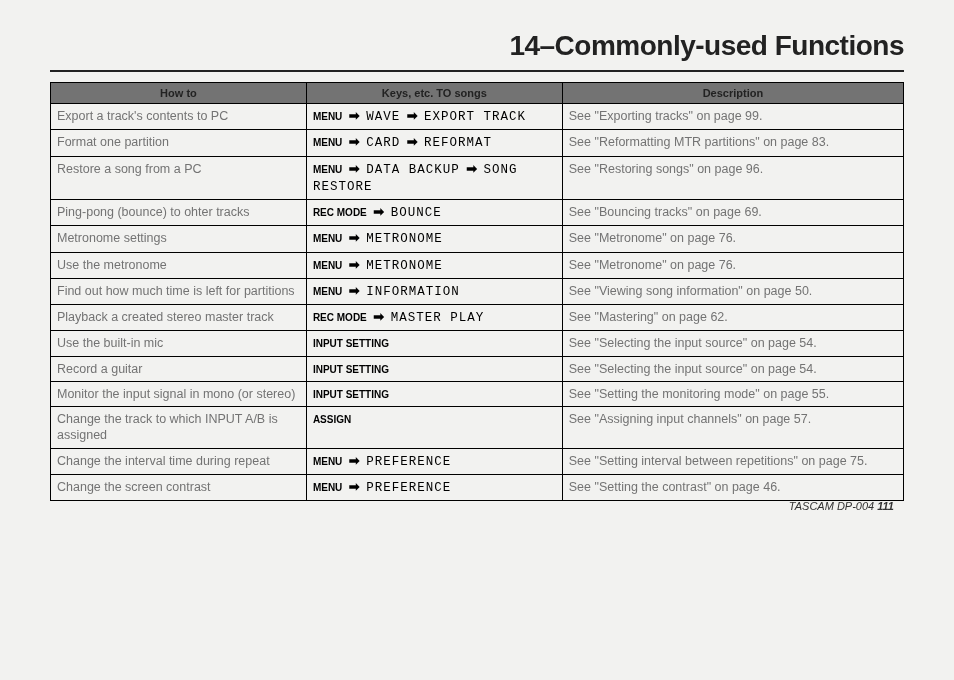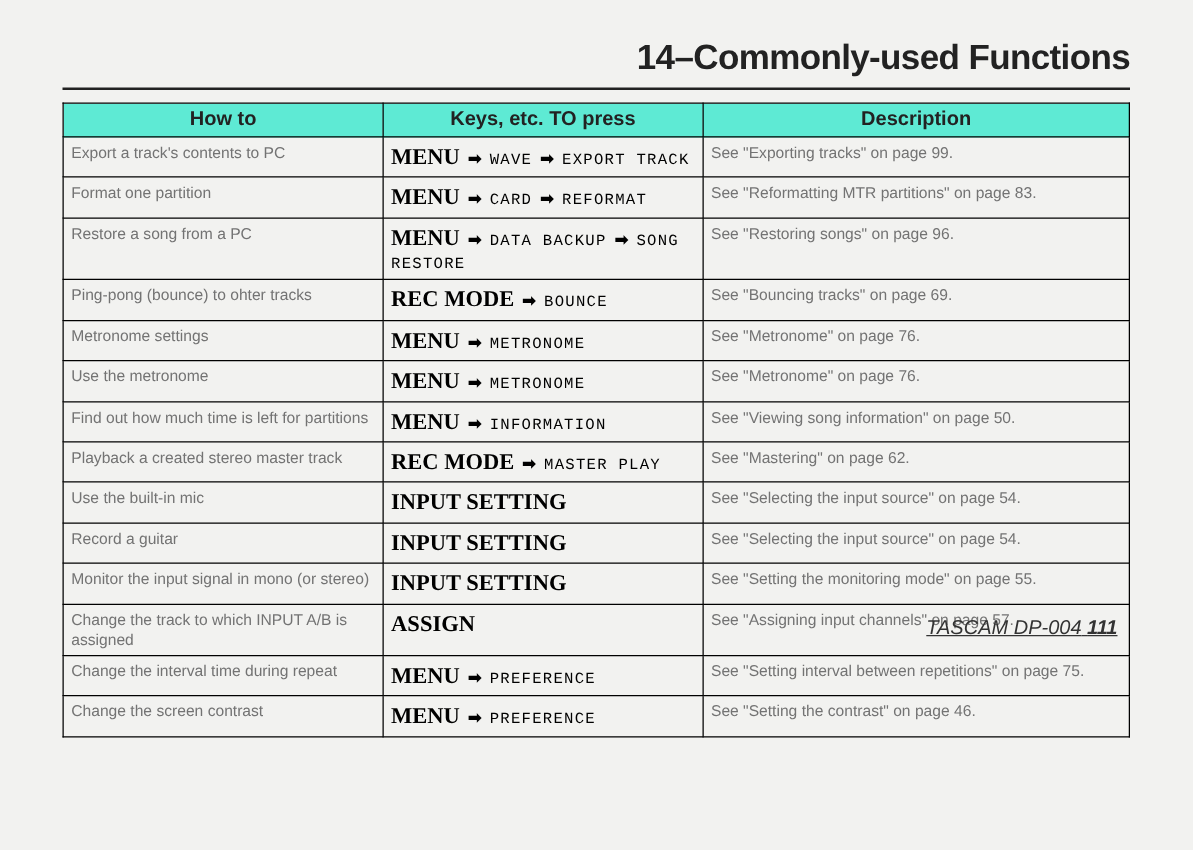--- a/index.html
+++ b/index.html
@@ -34,62 +34,61 @@
   }
   table {
     border-collapse: collapse;
     width: 100%;
     table-layout: fixed;
   }
   col.col-how { width: 30%; }
   col.col-keys { width: 30%; }
   col.col-desc { width: 40%; }
   th {
-    background: #5eead4;
+    background: #737373;
     font-weight: 700;
-    font-size: 16px;
+    font-size: 11px;
     text-align: center;
     padding: 4px 6px;
     border: 1px solid #000;
   }
   td {
     font-size: 12.5px;
     color: #737373;
     padding: 4px 6px;
     border: 1px solid #000;
     vertical-align: top;
     line-height: 1.3;
   }
   .keys-cell {
     color: #000;
   }
   .kbold {
     font-weight: 700;
-    font-family: Liberation Serif, serif;
-    font-size: 18px;
+    font-family: Liberation Sans, sans-serif;
+    font-size: 10px;
   }
   .arrow {
     font-weight: 900;
     font-size: 13px;
     padding: 0 3px;
   }
   .lcd {
     font-family: "Courier New", Courier, monospace;
     letter-spacing: 1px;
     font-size: 12.5px;
     text-transform: uppercase;
   }
   .footer {
     position: absolute;
     bottom: 24px;
     right: 60px;
-    font-size: 16px;
+    font-size: 11px;
     font-style: italic;
     color: #333;
-    text-decoration: underline;
   }
   .footer .pg {
     font-style: italic;
     font-weight: 700;
   }
 </style>
 </head>
 <body>
 
 <div class="page">
@@ -99,21 +98,21 @@
 
   <table>
     <colgroup>
       <col class="col-how">
         <col class="col-keys">
         <col class="col-desc">
     </colgroup>
     <thead>
       <tr>
         <th>How to</th>
-        <th>Keys, etc. TO press</th>
+        <th>Keys, etc. TO songs</th>
         <th>Description</th>
       </tr>
     </thead>
     <tbody id="tbody">
         <tr>
           <td>Export a track's contents to PC</td>
           <td class="keys-cell"><span class="kbold">MENU</span> <span class="arrow">➡</span> <span class="lcd">WAVE</span> <span class="arrow">➡</span> <span class="lcd">EXPORT TRACK</span> </td>
           <td>See "Exporting tracks" on page 99.</td>
         </tr>
         <tr>

